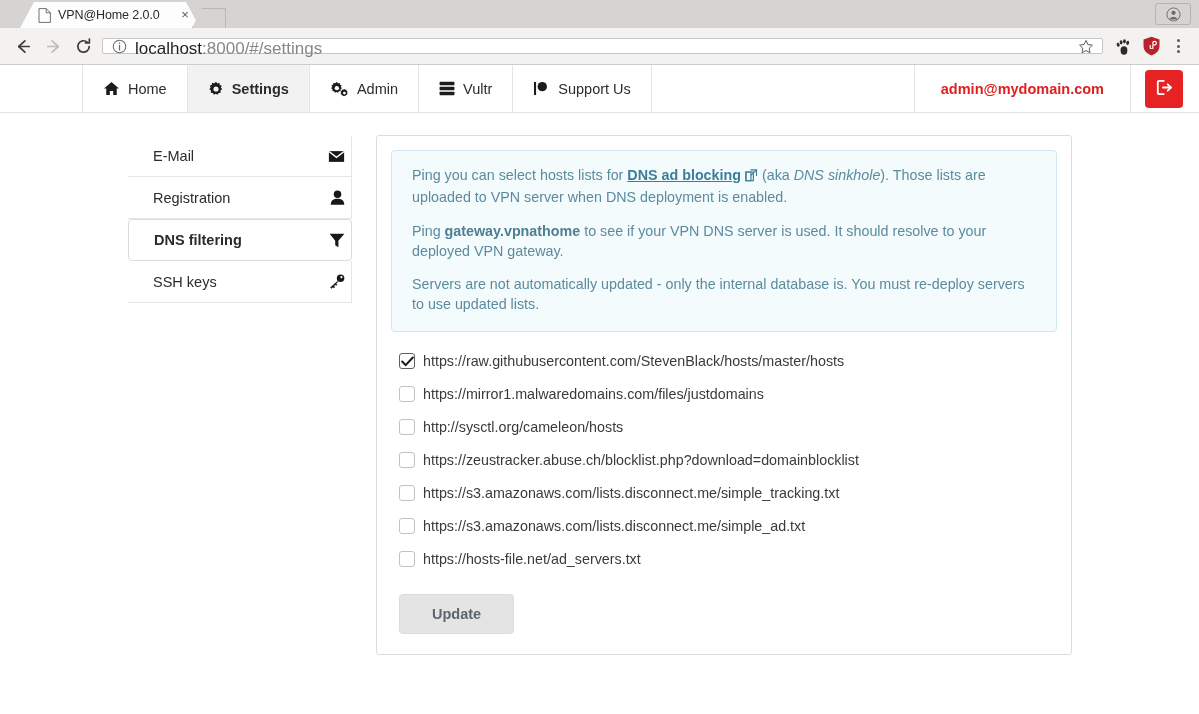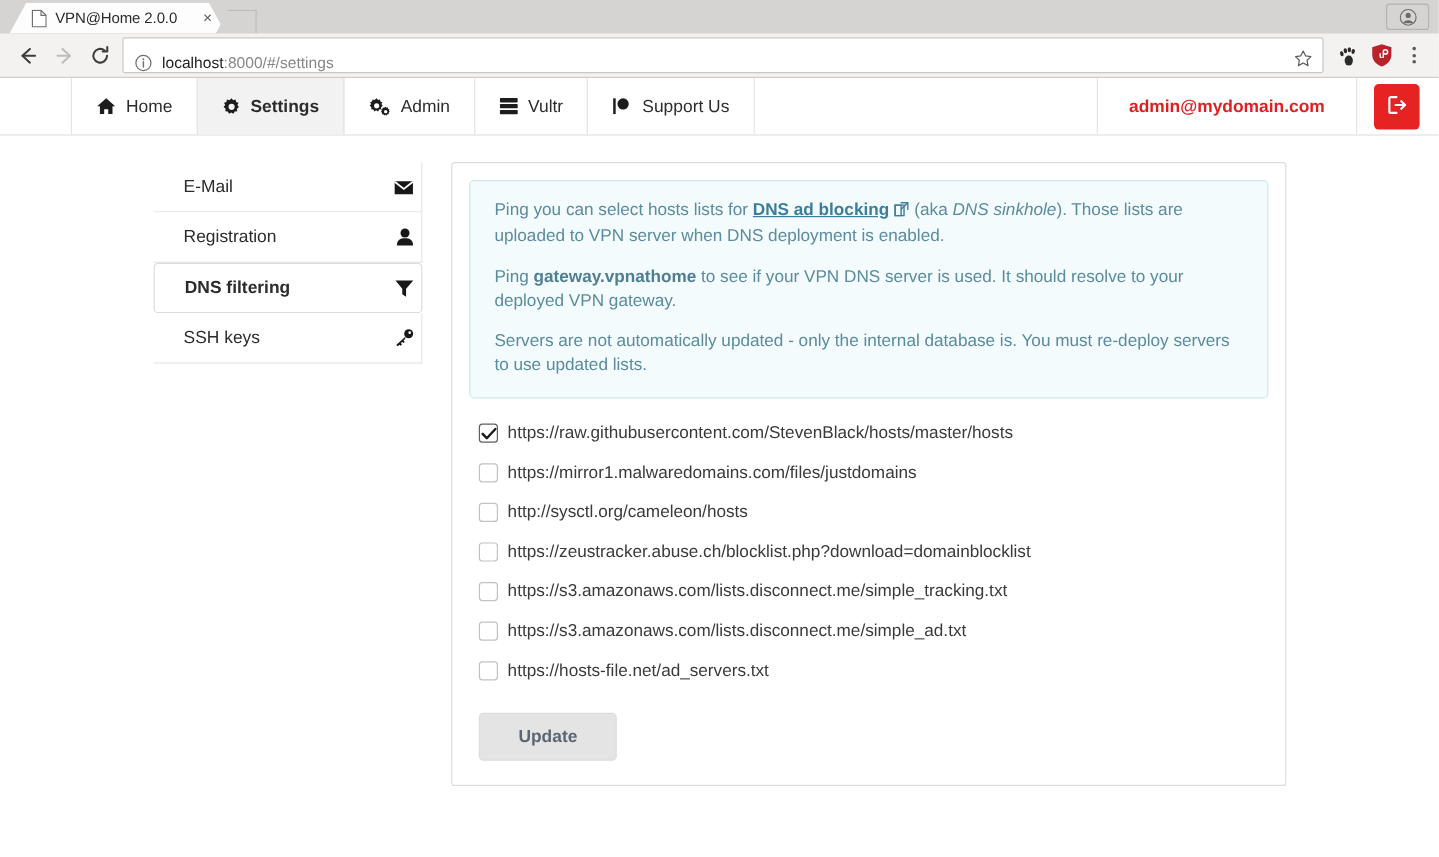--- a/index.html
+++ b/index.html
@@ -10,21 +10,21 @@
     overflow: hidden;
   }
 
   
   .browser-tabstrip {
     height: 28px;
     background: #d6d4d2;
     position: relative;
     display: flex;
     align-items: flex-end;
-    padding-left: 8px;
+    padding-left: 20px;
   }
   .tab {
     position: relative;
     height: 26px;
     width: 180px;
     display: flex;
     align-items: center;
     padding: 0 8px 0 18px;
     background: #fdfdfd;
     border-top-left-radius: 2px;
@@ -87,29 +87,29 @@
   }
   .nav-btn {
     width: 30px; height: 30px;
     display: flex; align-items: center; justify-content: center;
     color: #3c3c3c;
     flex: none;
   }
   .nav-btn.disabled { color: #bdbdbd; }
   .omnibox {
     flex: 1;
-    height: 30px;
+    height: 16px;
     background: #ffffff;
     border: 1px solid #c9c7c5;
     border-radius: 2px;
     display: flex;
-    align-items: flex-end;
+    align-items: flex-start;
     padding: 0 8px 0 9px;
     margin: 0 6px 0 4px;
-    font-size: 13px;
+    font-size: 17px;
   }
   .omni-info {
     width: 15px; height: 15px;
     flex: none;
     margin-right: 8px;
     color: #6e6e6e;
   }
   .omni-url { white-space: nowrap; overflow: hidden; }
   .omni-host { color: #1f1f1f; }
   .omni-rest { color: #878787; }
@@ -132,21 +132,21 @@
   }
 
   
   .page { background: #fff; height: 649px; position: relative; }
 
   .topnav {
     height: 48px;
     border-bottom: 1px solid #e2e2e2;
     display: flex;
     align-items: stretch;
-    padding-left: 60px;
+    padding-left: 83px;
     background: #fff;
   }
   .nav-item {
     display: flex;
     align-items: center;
     gap: 8px;
     padding: 0 20px;
     font-size: 14.5px;
     color: #2c2c2c;
     border-right: 1px solid #e5e5e5;

